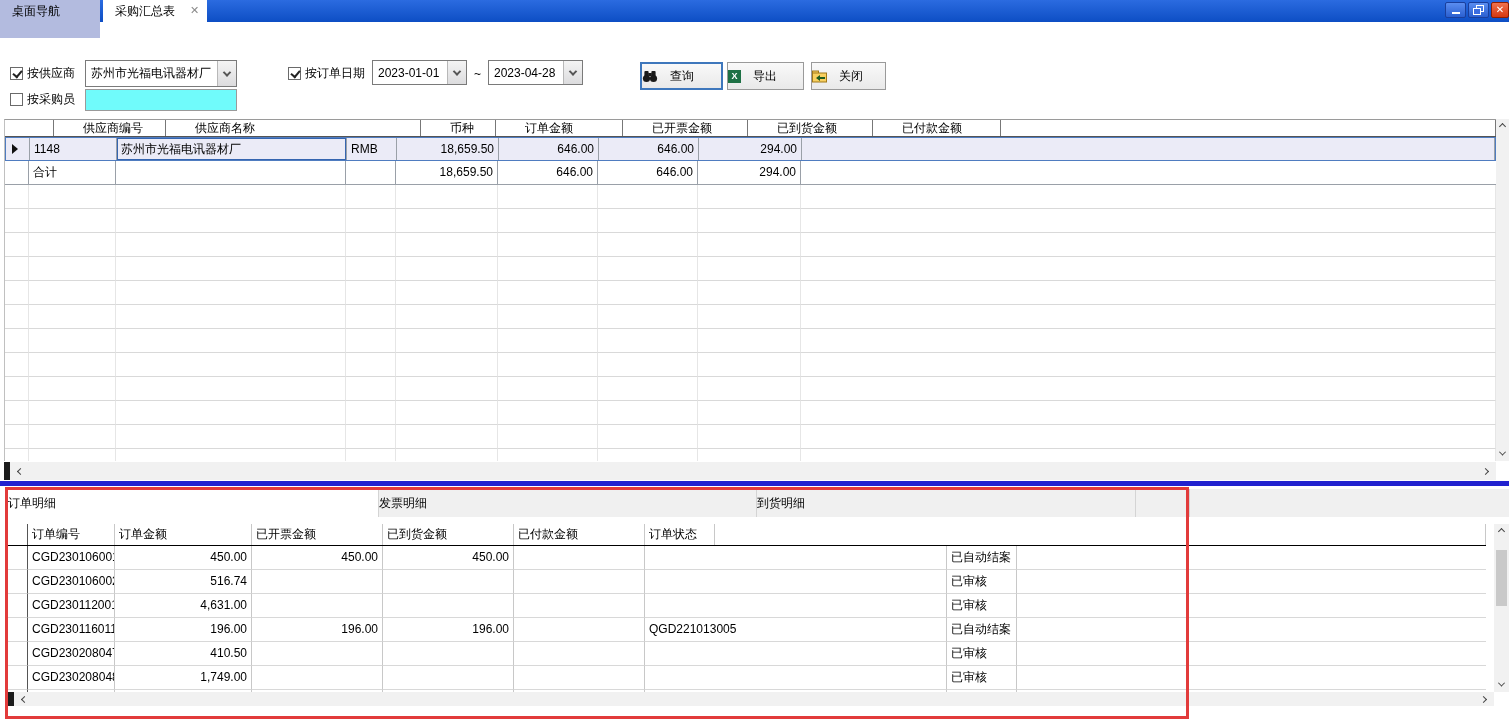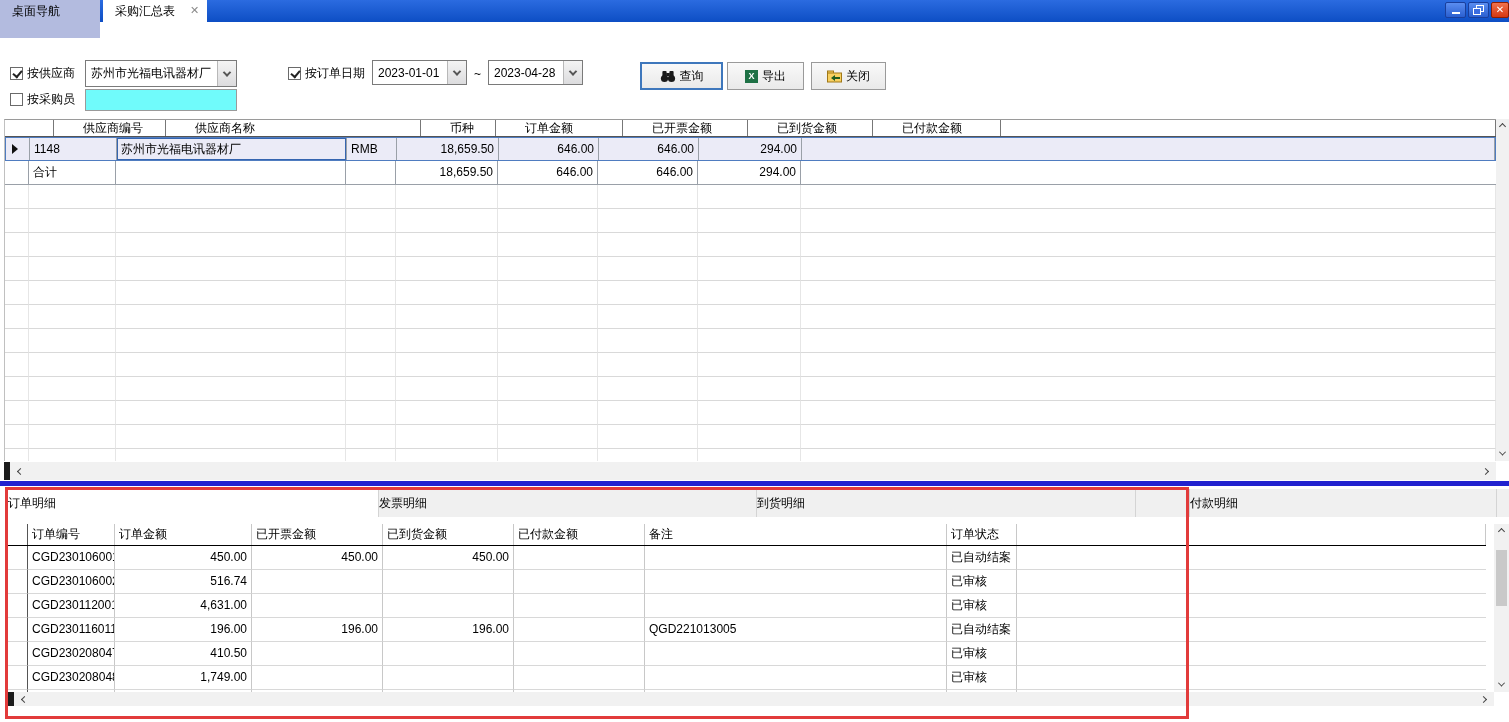--- a/index.html
+++ b/index.html
@@ -33,21 +33,21 @@
   .combo .btn { width:19px; align-self:stretch; background:linear-gradient(#f4f4f4,#dcdcde);
     border-left:1px solid #b8b8b8; display:flex; align-items:center; justify-content:center; }
   .chev { display:inline-block; width:6px; height:6px; border-right:2px solid #555; border-bottom:2px solid #555; }
   .chev.down { transform:rotate(45deg) translate(-1px,-1px); }
   .chev.up { transform:rotate(-135deg); }
   .chev.left { transform:rotate(135deg); }
   .chev.right { transform:rotate(-45deg); }
   .chev.small { width:5px; height:5px; border-width:1.5px; border-color:#444; }
   .cyanfield { position:absolute; background:#70fbfb; border:1px solid #9a9a9a; }
   .tool-btn { position:absolute; height:28px; background:linear-gradient(#f9f9f9,#e9e9e9);
-    border:1px solid #9a9a9a; display:flex; align-items:center; justify-content:center; gap:4px; }
+    border:1px solid #9a9a9a; display:flex; align-items:center; gap:12px; }
   .tool-btn.default { border:2px solid #3e77bc; }
 
   
   .grid-row { display:flex; width:100%; }
   .cell { border-right:1px solid #9aa0a8; overflow:hidden; white-space:nowrap; padding-left:4px; }
   .cell.num { text-align:right; padding-right:4px; padding-left:0; }
   .cell.fill { flex:1; border-right:none; }
 
   
   .sumgrid { position:absolute; left:4px; top:119px; width:1492px; height:342px; overflow:hidden;
@@ -370,32 +370,30 @@
 
   <div class="splitter"></div>
 
   <div class="detail">
 
     <div class="dtabs">
       <div class="dtab t1 active"><span>订单明细</span></div>
       <div class="dtab t2"><span>发票明细</span></div>
       <div class="dtab t3"><span>到货明细</span></div>
       <div class="dtab spacer"></div>
-      <div class="dtab t4"><span>付款明细</span></div>
       <div class="dtab fill"></div>
     </div>
 
     <div class="dethead">
       <div class="cell d-rowhdr"></div>
       <div class="cell d-ord">订单编号</div>
       <div class="cell d-amt">订单金额</div>
       <div class="cell d-inv">已开票金额</div>
       <div class="cell d-rcv">已到货金额</div>
       <div class="cell d-pay">已付款金额</div>
-      <div class="cell d-note">备注</div>
       <div class="cell d-status">订单状态</div>
       <div class="cell fill"></div>
     </div>
 
     <div class="detrows">
       <div class="grid-row det-r">
         <div class="cell d-rowhdr"></div>
         <div class="cell d-ord">CGD230106001</div>
         <div class="cell d-amt num">450.00</div>
         <div class="cell d-inv num">450.00</div>

